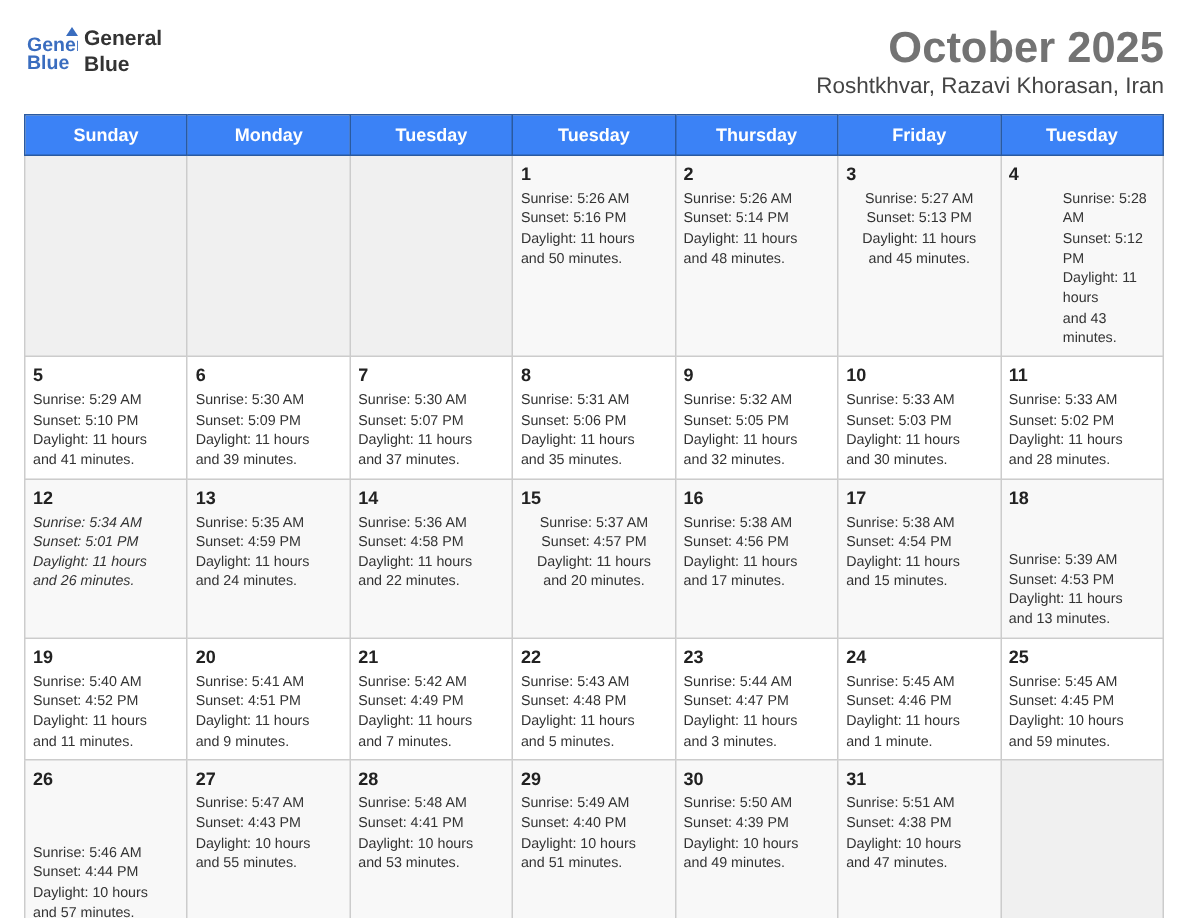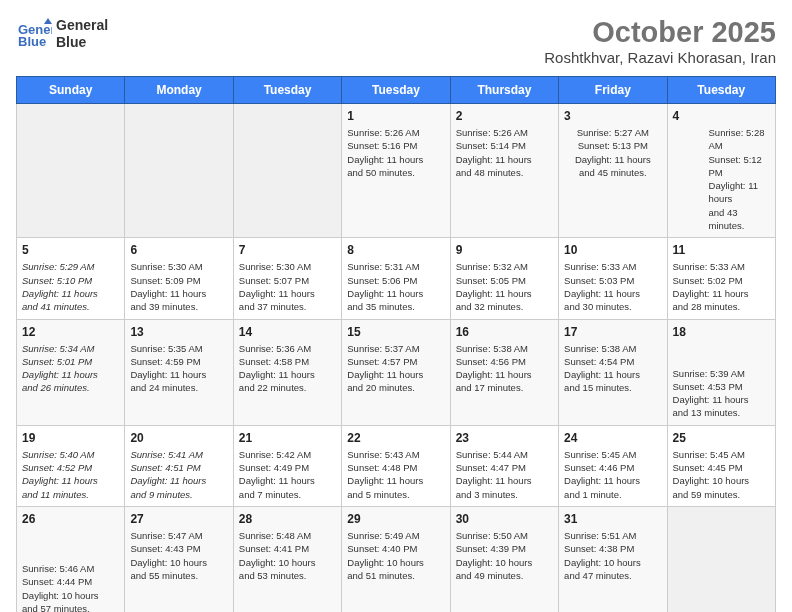--- a/index.html
+++ b/index.html
@@ -146,21 +146,21 @@
           <div class="day-number">4</div>
           <div class="day-info" style="white-space: pre-line; margin-left: 36px;">Sunrise: 5:28 AM
 Sunset: 5:12 PM
 Daylight: 11 hours
 and 43 minutes.</div>
         </td>
       </tr>
       <tr>
         <td>
           <div class="day-number">5</div>
-          <div class="day-info" style="white-space: pre-line; font-style: italic;">Sunrise: 5:29 AM
+          <div class="day-info" style="white-space: pre-line;">Sunrise: 5:29 AM
 Sunset: 5:10 PM
 Daylight: 11 hours
 and 41 minutes.</div>
         </td>
         <td>
           <div class="day-number">6</div>
           <div class="day-info" style="white-space: pre-line;">Sunrise: 5:30 AM
 Sunset: 5:09 PM
 Daylight: 11 hours
 and 39 minutes.</div>
@@ -218,21 +218,21 @@
         </td>
         <td>
           <div class="day-number">14</div>
           <div class="day-info" style="white-space: pre-line;">Sunrise: 5:36 AM
 Sunset: 4:58 PM
 Daylight: 11 hours
 and 22 minutes.</div>
         </td>
         <td>
           <div class="day-number">15</div>
-          <div class="day-info" style="white-space: pre-line;">Sunrise: 5:37 AM
+          <div class="day-info" style="white-space: pre-line; text-align: center;">Sunrise: 5:37 AM
 Sunset: 4:57 PM
 Daylight: 11 hours
 and 20 minutes.</div>
         </td>
         <td>
           <div class="day-number">16</div>
           <div class="day-info" style="white-space: pre-line;">Sunrise: 5:38 AM
 Sunset: 4:56 PM
 Daylight: 11 hours
 and 17 minutes.</div>
@@ -248,28 +248,28 @@
           <div class="day-number">18</div>
           <div class="day-info" style="white-space: pre-line; margin-top: 28px;">Sunrise: 5:39 AM
 Sunset: 4:53 PM
 Daylight: 11 hours
 and 13 minutes.</div>
         </td>
       </tr>
       <tr>
         <td>
           <div class="day-number">19</div>
-          <div class="day-info" style="white-space: pre-line; font-style: italic;">Sunrise: 5:40 AM
+          <div class="day-info" style="white-space: pre-line;">Sunrise: 5:40 AM
 Sunset: 4:52 PM
 Daylight: 11 hours
 and 11 minutes.</div>
         </td>
         <td>
           <div class="day-number">20</div>
-          <div class="day-info" style="white-space: pre-line; font-style: italic;">Sunrise: 5:41 AM
+          <div class="day-info" style="white-space: pre-line;">Sunrise: 5:41 AM
 Sunset: 4:51 PM
 Daylight: 11 hours
 and 9 minutes.</div>
         </td>
         <td>
           <div class="day-number">21</div>
           <div class="day-info" style="white-space: pre-line;">Sunrise: 5:42 AM
 Sunset: 4:49 PM
 Daylight: 11 hours
 and 7 minutes.</div>

